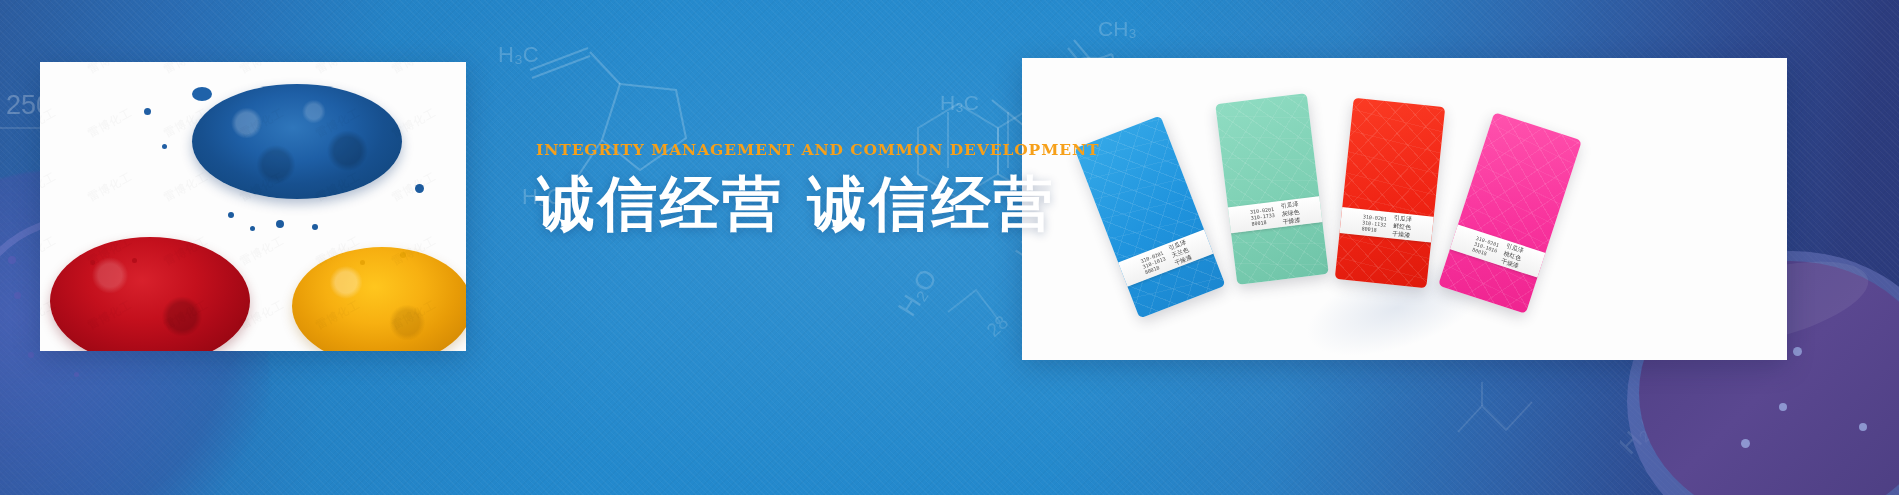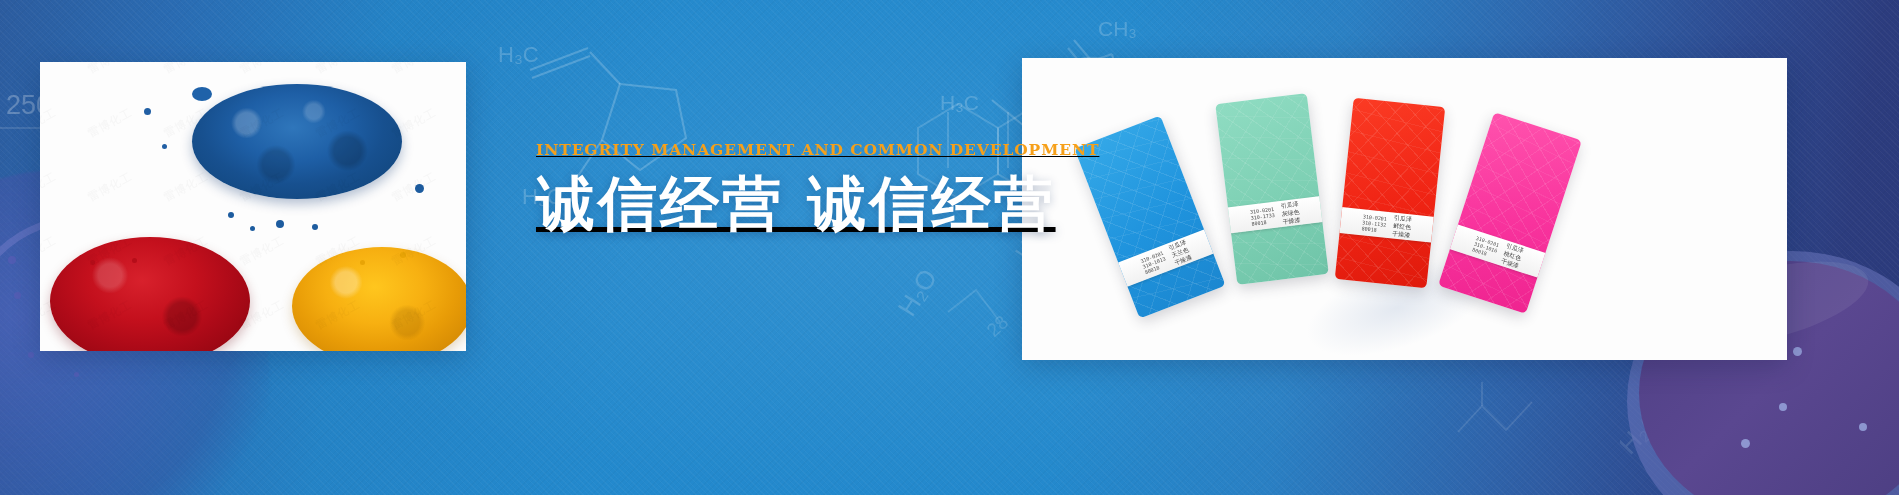--- a/index.html
+++ b/index.html
@@ -163,21 +163,21 @@
   .band .code{
     font-family:"DejaVu Sans Mono","Liberation Mono",monospace;
     font-size:5px;line-height:1.25;color:#4a4a4a;white-space:nowrap;
   }
   .band .cn{
     font-size:6px;line-height:1.3;color:#3c3c3c;white-space:nowrap;
     font-family:"DejaVu Sans","Liberation Sans",sans-serif;
   }
 
   
-  .copy{position:absolute;left:536px;top:140px;width:490px;text-align:center;text-decoration:underline;}
+  .copy{position:absolute;left:536px;top:140px;width:490px;text-align:center;}
   .eng{
     color:#F6A01A;
     font-family:"DejaVu Serif","Liberation Serif",serif;
     font-weight:700;
     font-size:15.5px;
     letter-spacing:.9px;
     white-space:nowrap;
     margin:0 0 14px 0;
   }
   .cn-head{

